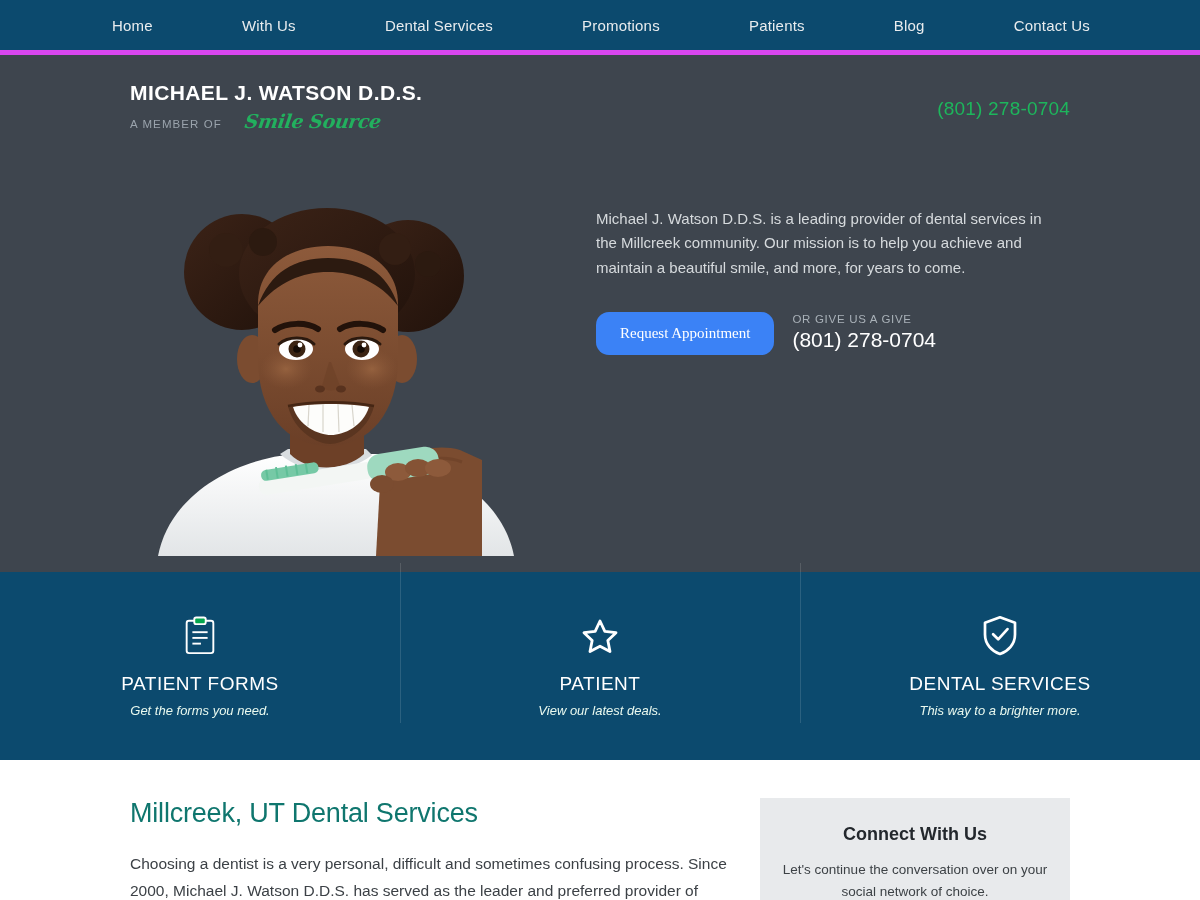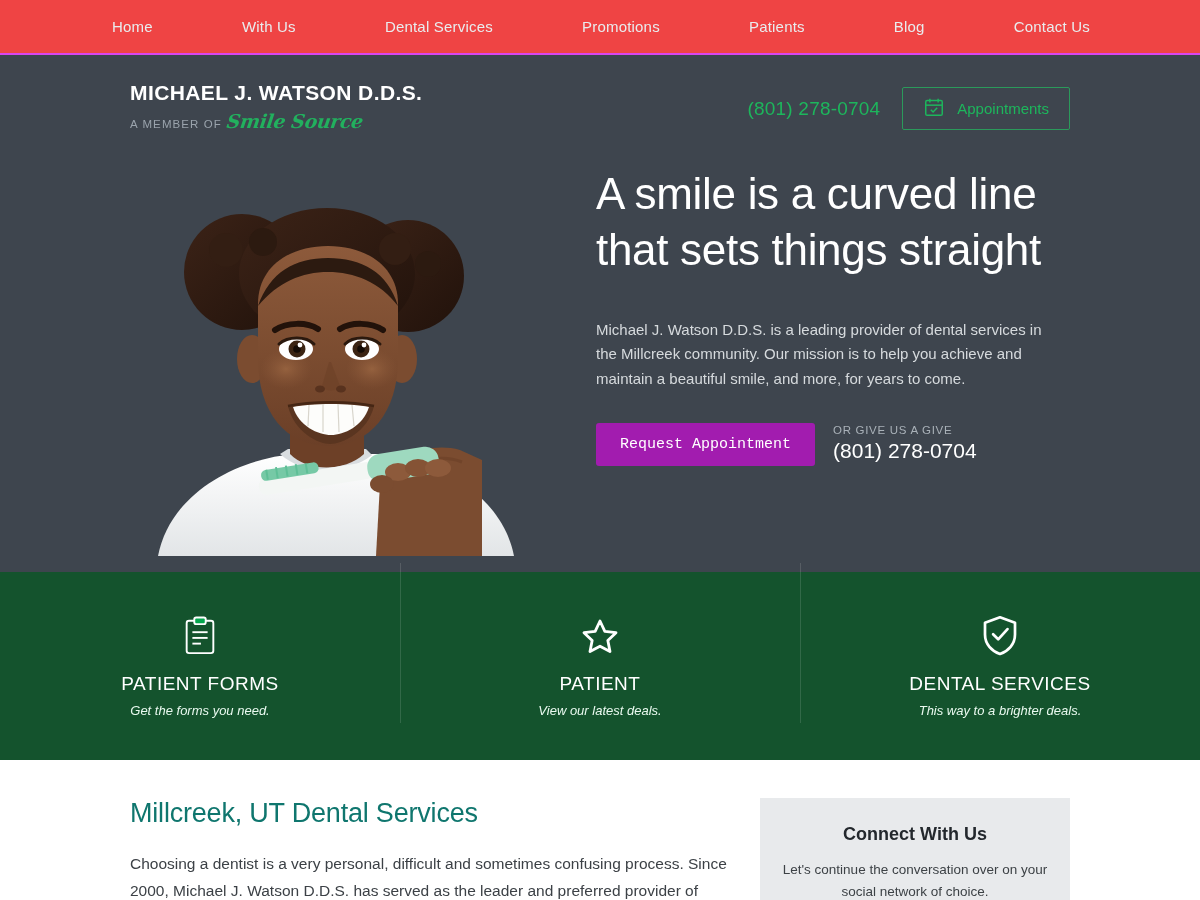--- a/index.html
+++ b/index.html
@@ -7,22 +7,22 @@
   html, body {
     width: 1200px; height: 900px;
     font-family: "Liberation Sans", sans-serif;
     background: #ffffff;
     overflow: hidden;
   }
 
   
   .topnav {
     height: 55px;
-    background: #ef4444;
-    border-bottom: 2px solid #d946ef;
+    background: #0c4a6e;
+    border-bottom: 5px solid #d946ef;
     display: flex;
     align-items: center;
   }
   .nav-inner {
     width: 1000px;
     margin: 0 auto;
     display: flex;
     align-items: center;
     justify-content: space-between;
     padding: 0 10px 0 12px;
@@ -56,21 +56,21 @@
     color: #ffffff;
     font-size: 21px;
     font-weight: bold;
     letter-spacing: .4px;
     line-height: 1.15;
   }
   .brand-sub {
     margin-top: 5px;
     display: flex;
     align-items: baseline;
-    gap: 5px;
+    gap: 23px;
   }
   .brand-member {
     color: #9aa3ac;
     font-size: 11.5px;
     letter-spacing: 1.1px;
   }
   .brand-script {
     color: #22b05e;
     font-size: 19px;
     font-style: italic;
@@ -145,48 +145,48 @@
     margin-top: 41px;
     max-width: 470px;
   }
   .hero-cta {
     margin-top: 32px;
     display: flex;
     align-items: flex-start;
     gap: 18px;
   }
   .btn-primary {
-    background: #a21caf;
+    background: #3b82f6;
     color: #ffffff;
     border: none;
     font-size: 15px;
     height: 43px;
     padding: 0 24px;
     cursor: pointer;
-    font-family: Liberation Mono, monospace;
-    border-radius: 3px;
+    font-family: Liberation Serif, serif;
+    border-radius: 13px;
   }
   .cta-call { padding-top: 1px; }
   .cta-call-label {
     color: #a9b1b8;
     font-size: 11.5px;
     letter-spacing: .7px;
   }
   .cta-call-num {
     color: #ffffff;
     font-size: 21px;
     margin-top: 3px;
     text-decoration: none;
     display: block;
     cursor: pointer;
   }
 
   
   .features {
-    background: #14532d;
+    background: #0c4a6e;
     height: 188px;
     display: flex;
     align-items: center;
   }
   .features-inner {
     width: 1200px;
     display: flex;
   }
   .feature {
     flex: 1;
@@ -279,32 +279,20 @@
     <div class="brand">
       <div class="brand-name">MICHAEL J. WATSON D.D.S.</div>
       <div class="brand-sub">
         <span class="brand-member">A MEMBER OF</span>
         <span class="brand-script">Smile Source</span>
       </div>
     </div>
 
     <div class="header-right">
       <a class="header-phone">(801) 278-0704</a>
-      <div class="appt-btn">
-        <span>
-          <svg width="22" height="22" viewBox="0 0 24 24" fill="none" stroke="#1db65c" stroke-width="1.6">
-            <rect x="3" y="5" width="18" height="16" rx="1.5"></rect>
-            <line x1="3" y1="10" x2="21" y2="10"></line>
-            <line x1="7.5" y1="3" x2="7.5" y2="7"></line>
-            <line x1="16.5" y1="3" x2="16.5" y2="7"></line>
-            <polyline points="8.5,15 11,17.5 15.5,12.8"></polyline>
-          </svg>
-        </span>
-        <span class="lbl">Appointments</span>
-      </div>
     </div>
   </div>
 
   <div class="hero-body">
 
     <div class="hero-photo">
       <svg width="400" height="402" viewBox="0 0 400 402" aria-label="photo">
         <defs>
           <clipPath id="photoclip">
               <rect x="0" y="0" width="400" height="402"></rect>
@@ -402,21 +390,20 @@
 
           <ellipse cx="268" cy="318" rx="13" ry="9" fill="#8d5a3b"></ellipse>
           <ellipse cx="288" cy="314" rx="13" ry="9" fill="#855335"></ellipse>
           <ellipse cx="308" cy="314" rx="13" ry="9" fill="#8d5a3b"></ellipse>
           <ellipse cx="252" cy="330" rx="12" ry="9" fill="#7b4c30"></ellipse>
         </g>
       </svg>
     </div>
 
     <div class="hero-text">
-      <h1 class="hero-heading">A smile is a curved line that sets things straight</h1>
       <p class="hero-para">Michael J. Watson D.D.S. is a leading provider of dental services in the Millcreek community. Our mission is to help you achieve and maintain a beautiful smile, and more, for years to come.</p>
       <div class="hero-cta">
         <button class="btn-primary">Request Appointment</button>
         <div class="cta-call">
           <div class="cta-call-label">OR GIVE US A GIVE</div>
           <a class="cta-call-num">(801) 278-0704</a>
         </div>
       </div>
     </div>
   </div>
@@ -450,21 +437,21 @@
     </div>
 
     <div class="feature">
       <div class="feature-icon">
         <svg width="36" height="42" viewBox="0 0 24 28" fill="none" stroke="#ffffff" stroke-width="1.8" stroke-linecap="round" stroke-linejoin="round">
           <path d="M12 1.5 L22 5.2 V13 C22 19.5 17.5 24 12 26 C6.5 24 2 19.5 2 13 V5.2 Z"></path>
           <polyline points="7.4,12.8 10.8,16.2 17,9.4"></polyline>
         </svg>
       </div>
       <div class="feature-title">DENTAL SERVICES</div>
-      <div class="feature-sub">This way to a brighter deals.</div>
+      <div class="feature-sub">This way to a brighter more.</div>
     </div>
 
   </div>
 </section>
 
 <main class="main">
   <div class="main-inner">
     <div class="content-col">
       <h2 class="content-title">Millcreek, UT Dental Services</h2>
       <p class="content-para">Choosing a dentist is a very personal, difficult and sometimes confusing process. Since 2000, Michael J. Watson D.D.S. has served as the leader and preferred provider of dental services in Millcreek, UT. Our experienced and compassionate staff offers comprehensive</p>

